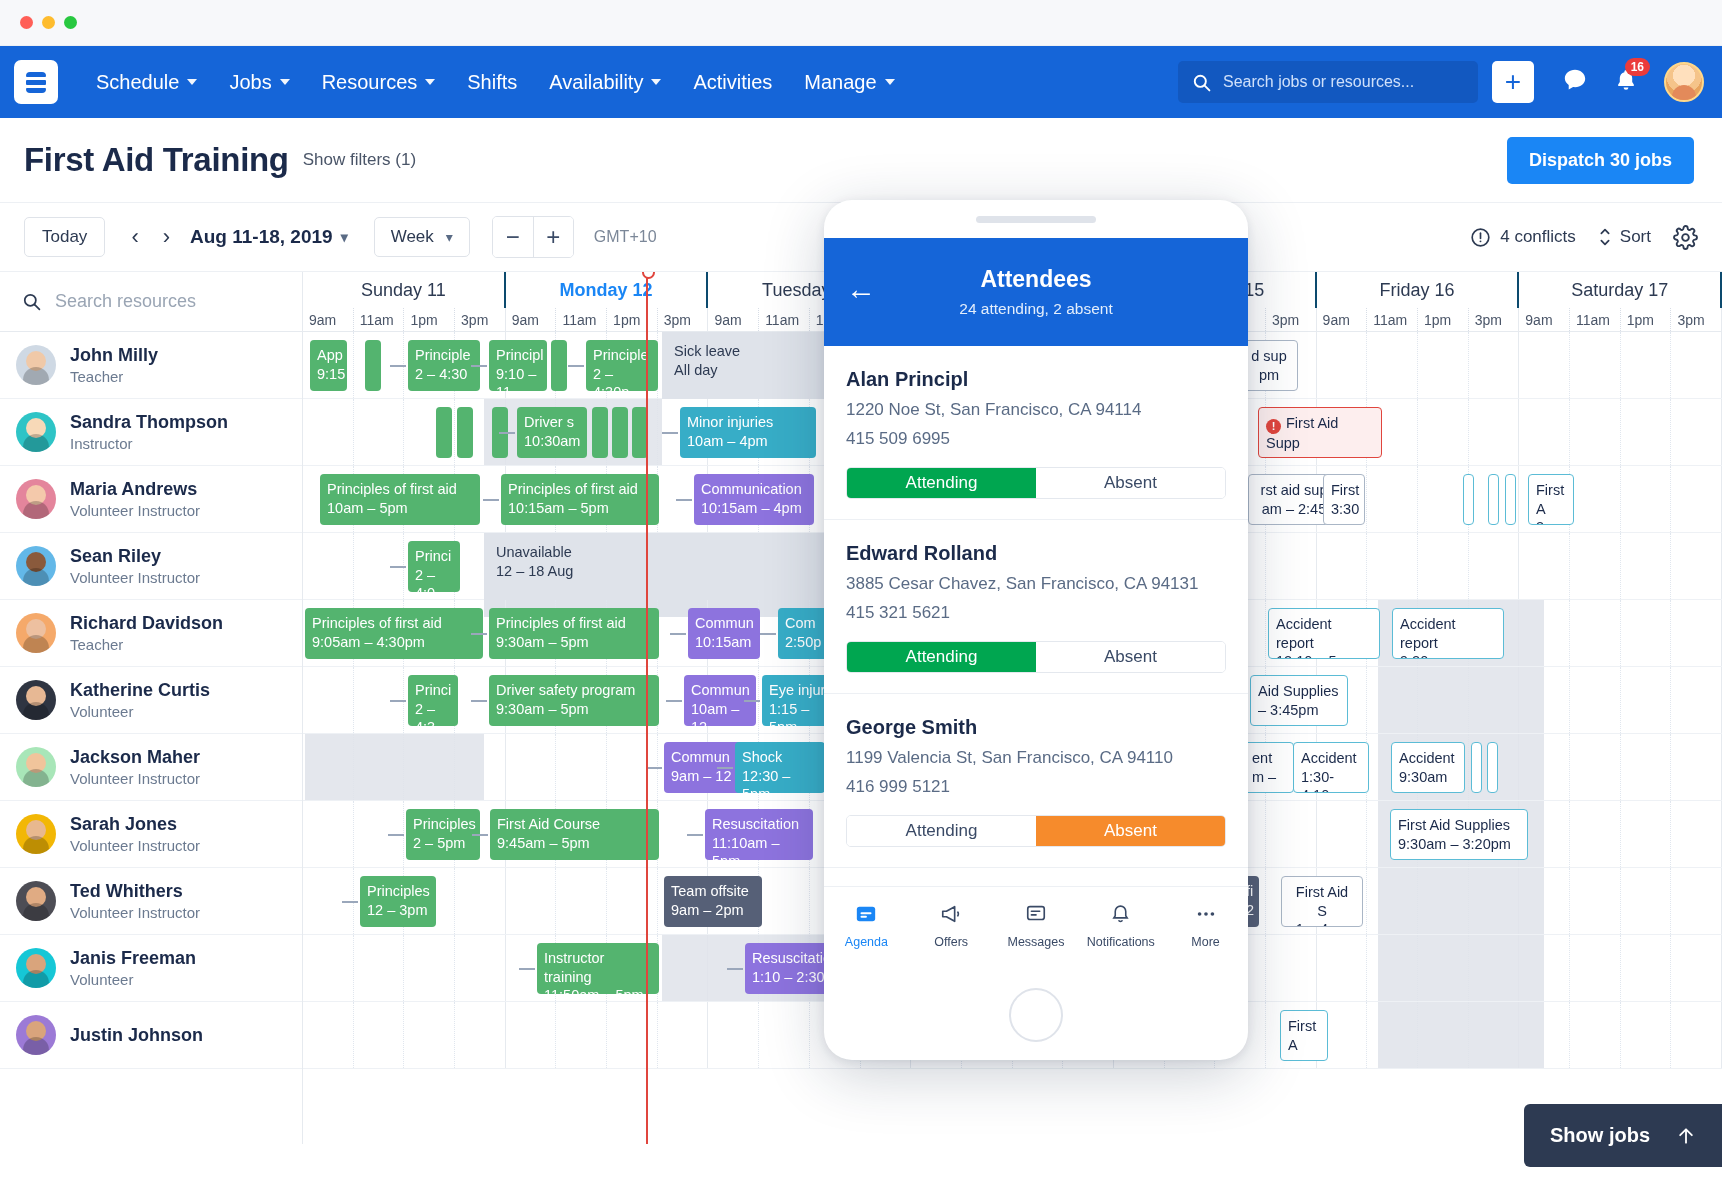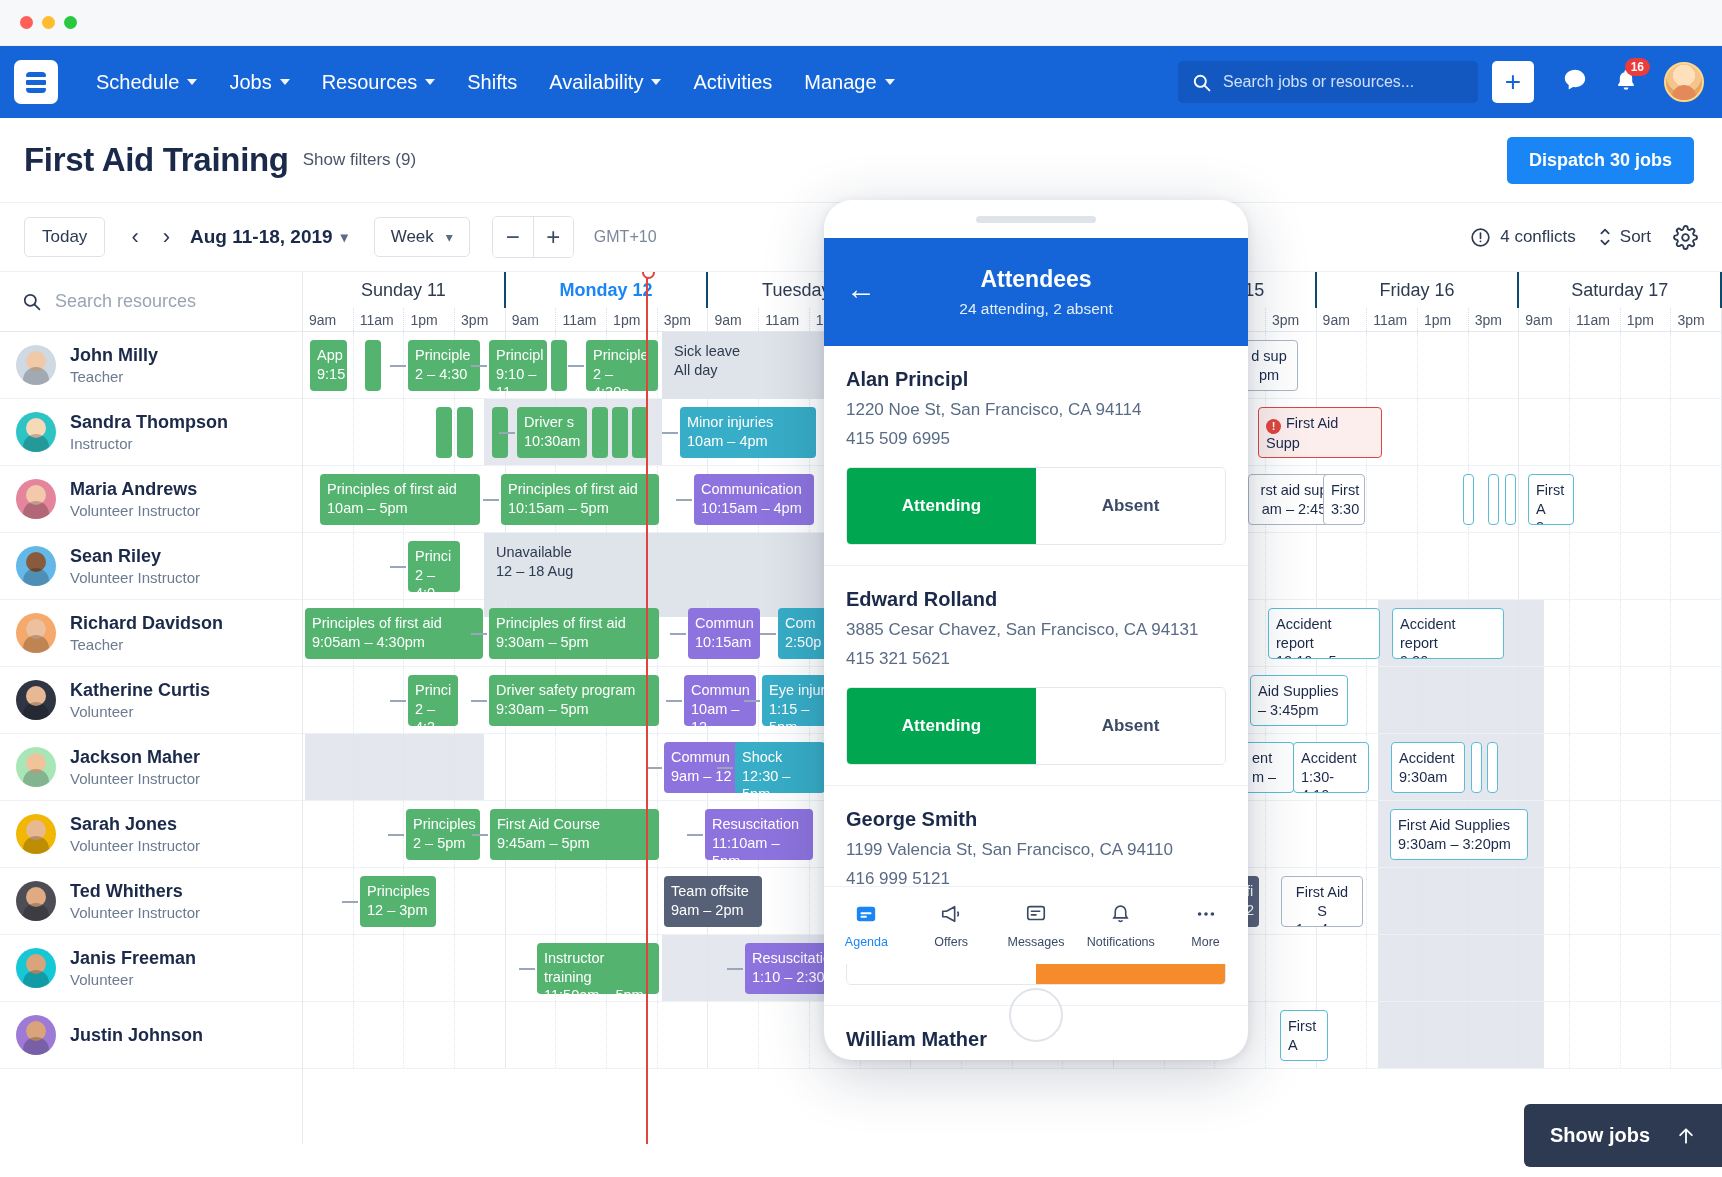--- a/index.html
+++ b/index.html
@@ -189,21 +189,21 @@
   .phone-notch i { width: 120px; height: 7px; border-radius: 4px; background: #dfe3ea; display:block;}
   .ph-head { background: #1565D8; height: 108px; position: relative; color: #fff;
     display: flex; flex-direction: column; align-items: center; justify-content: center; }
   .ph-back { position: absolute; left: 22px; top: 36px; font-size: 30px; line-height: 1; cursor: pointer; }
   .ph-title { font-size: 23px; font-weight: 700; }
   .ph-sub { font-size: 15.5px; margin-top: 7px; color: #e3eefc; }
   .att { padding: 22px 22px 20px 22px; border-bottom: 1px solid #edf0f4; }
   .att-name { font-size: 20px; font-weight: 700; color: #1b2a4a; }
   .att-line { font-size: 17px; color: #5a6b85; margin-top: 9px; }
   .seg { display: flex; margin-top: 18px; border: 1px solid #e4e8ee; border-radius: 5px; overflow: hidden; }
-  .seg div { flex: 1; text-align: center; padding: 28px 0; font-size: 17px; font-weight: 700;
+  .seg div { flex: 1; text-align: center; padding: 5px 0; font-size: 17px; font-weight: 400;
     color: #3a4a66; cursor: pointer; background: #fff; }
   .seg div.on-green { background: #00A650; color: #fff; }
   .seg div.on-orange { background: #F68B2C; color: #fff; }
   .ph-tabs { position: absolute; left:0; right: 0; bottom: 96px; height: 78px; background: #fff;
     border-top: 1px solid #edf0f4; display: flex; align-items: center; }
   .ph-tab { flex: 1; text-align: center; font-size: 12.5px; color: #3a4a66; cursor: pointer; }
   .ph-tab.active { color: #1a86f5; }
   .ph-tab .ic { display: block; margin: 0 auto 7px auto; }
   .homebtn { position: absolute; left: 50%; transform: translateX(-50%); bottom: 18px;
     width: 54px; height: 54px; border-radius: 50%; border: 2px solid #dfe3ea; }
@@ -284,21 +284,21 @@
             <path d="M9.6 19.4h4.8a2.4 2.4 0 01-4.8 0z"></path>
           </svg>
         <span class="badge">16</span>
       </div>
       <div class="avatar-nav"></div>
     </div>
   </div>
 
   <div class="pagehead">
     <div class="pagetitle">First Aid Training</div>
-    <div class="showfilters">Show filters (9)</div>
+    <div class="showfilters">Show filters (1)</div>
     <div class="dispatch">Dispatch 30 jobs</div>
   </div>
 
   <div class="toolbar">
     <div class="btn-outline">Today</div>
     <div class="arrowbtn" style="margin-left:14px">‹</div>
     <div class="arrowbtn">›</div>
     <div class="daterange">
       <span>Aug 11-18, 2019</span>
       <span class="chev">▾</span>

